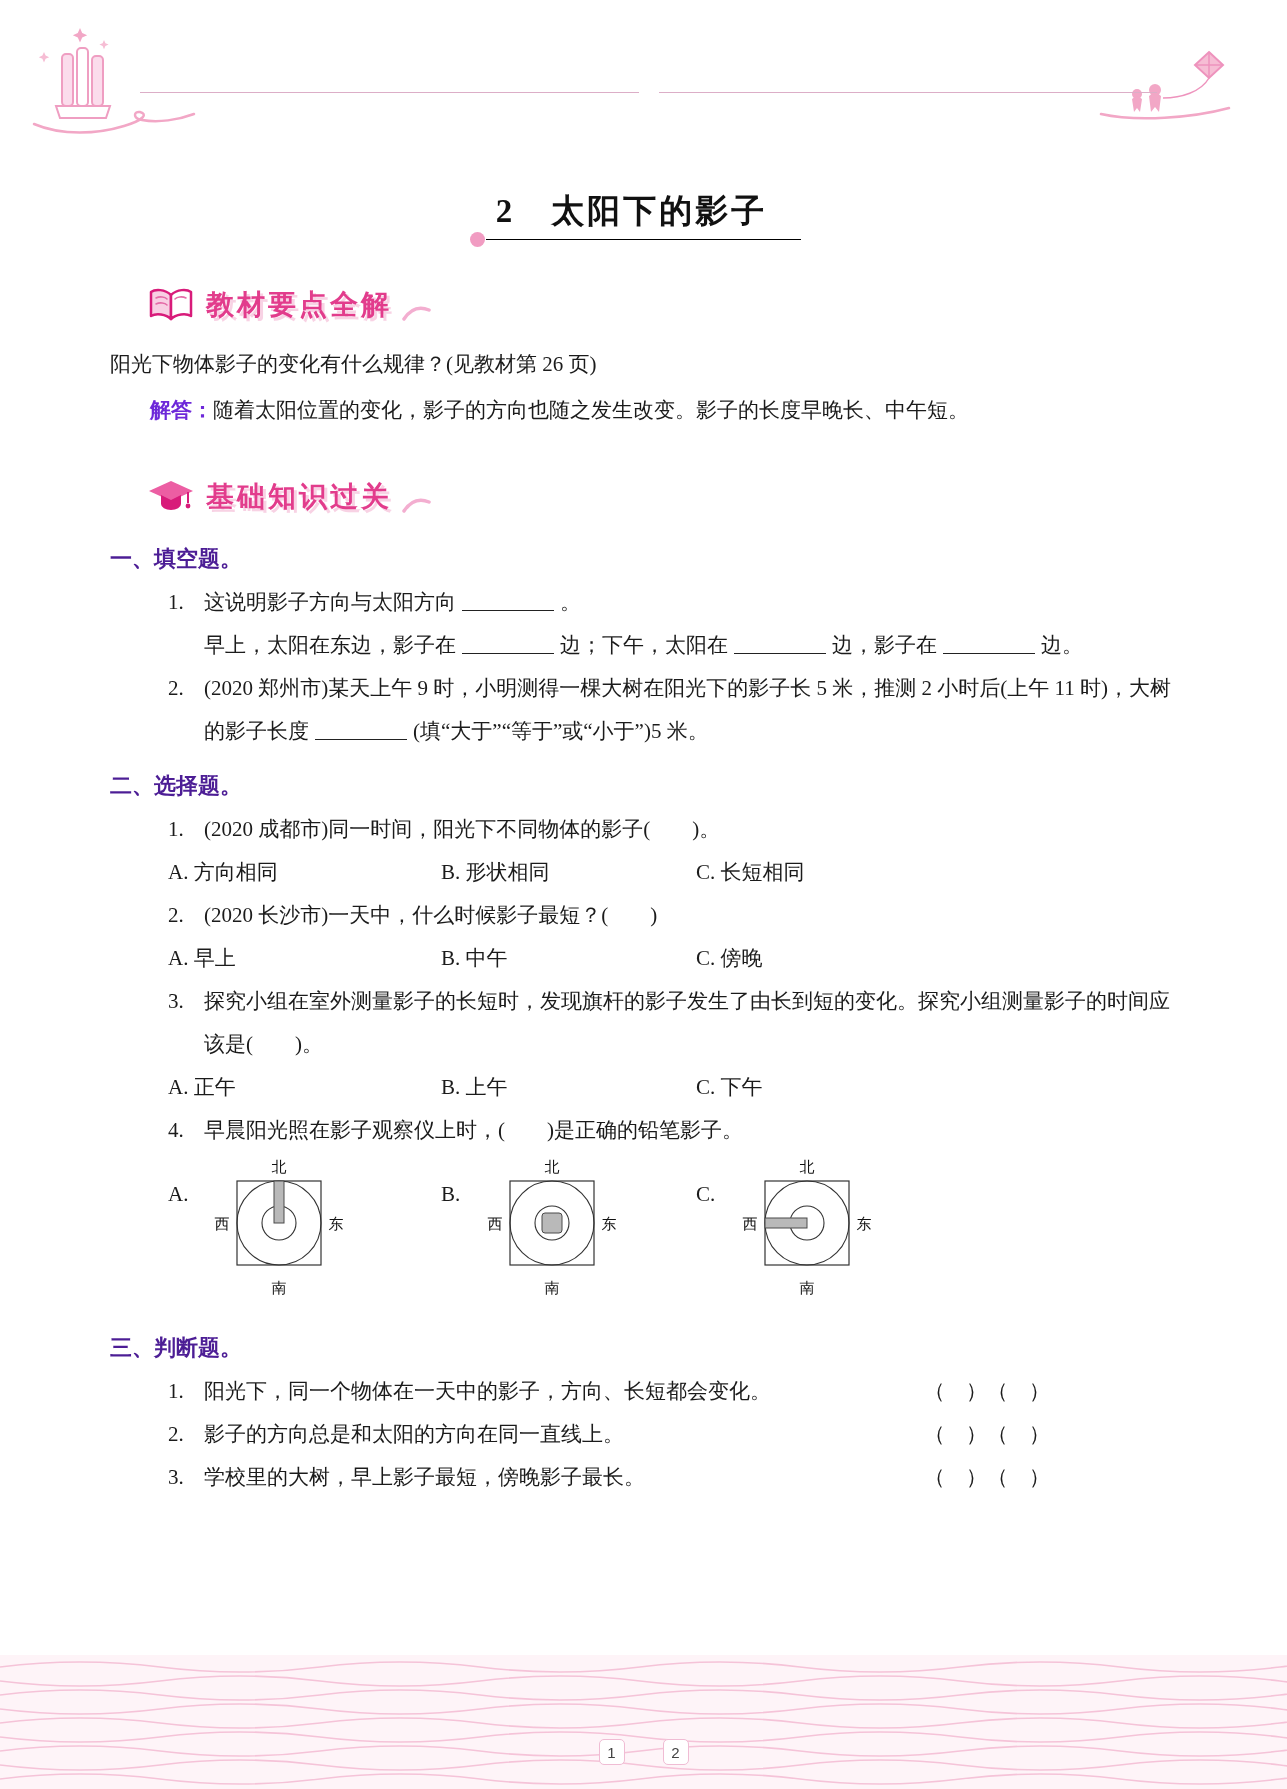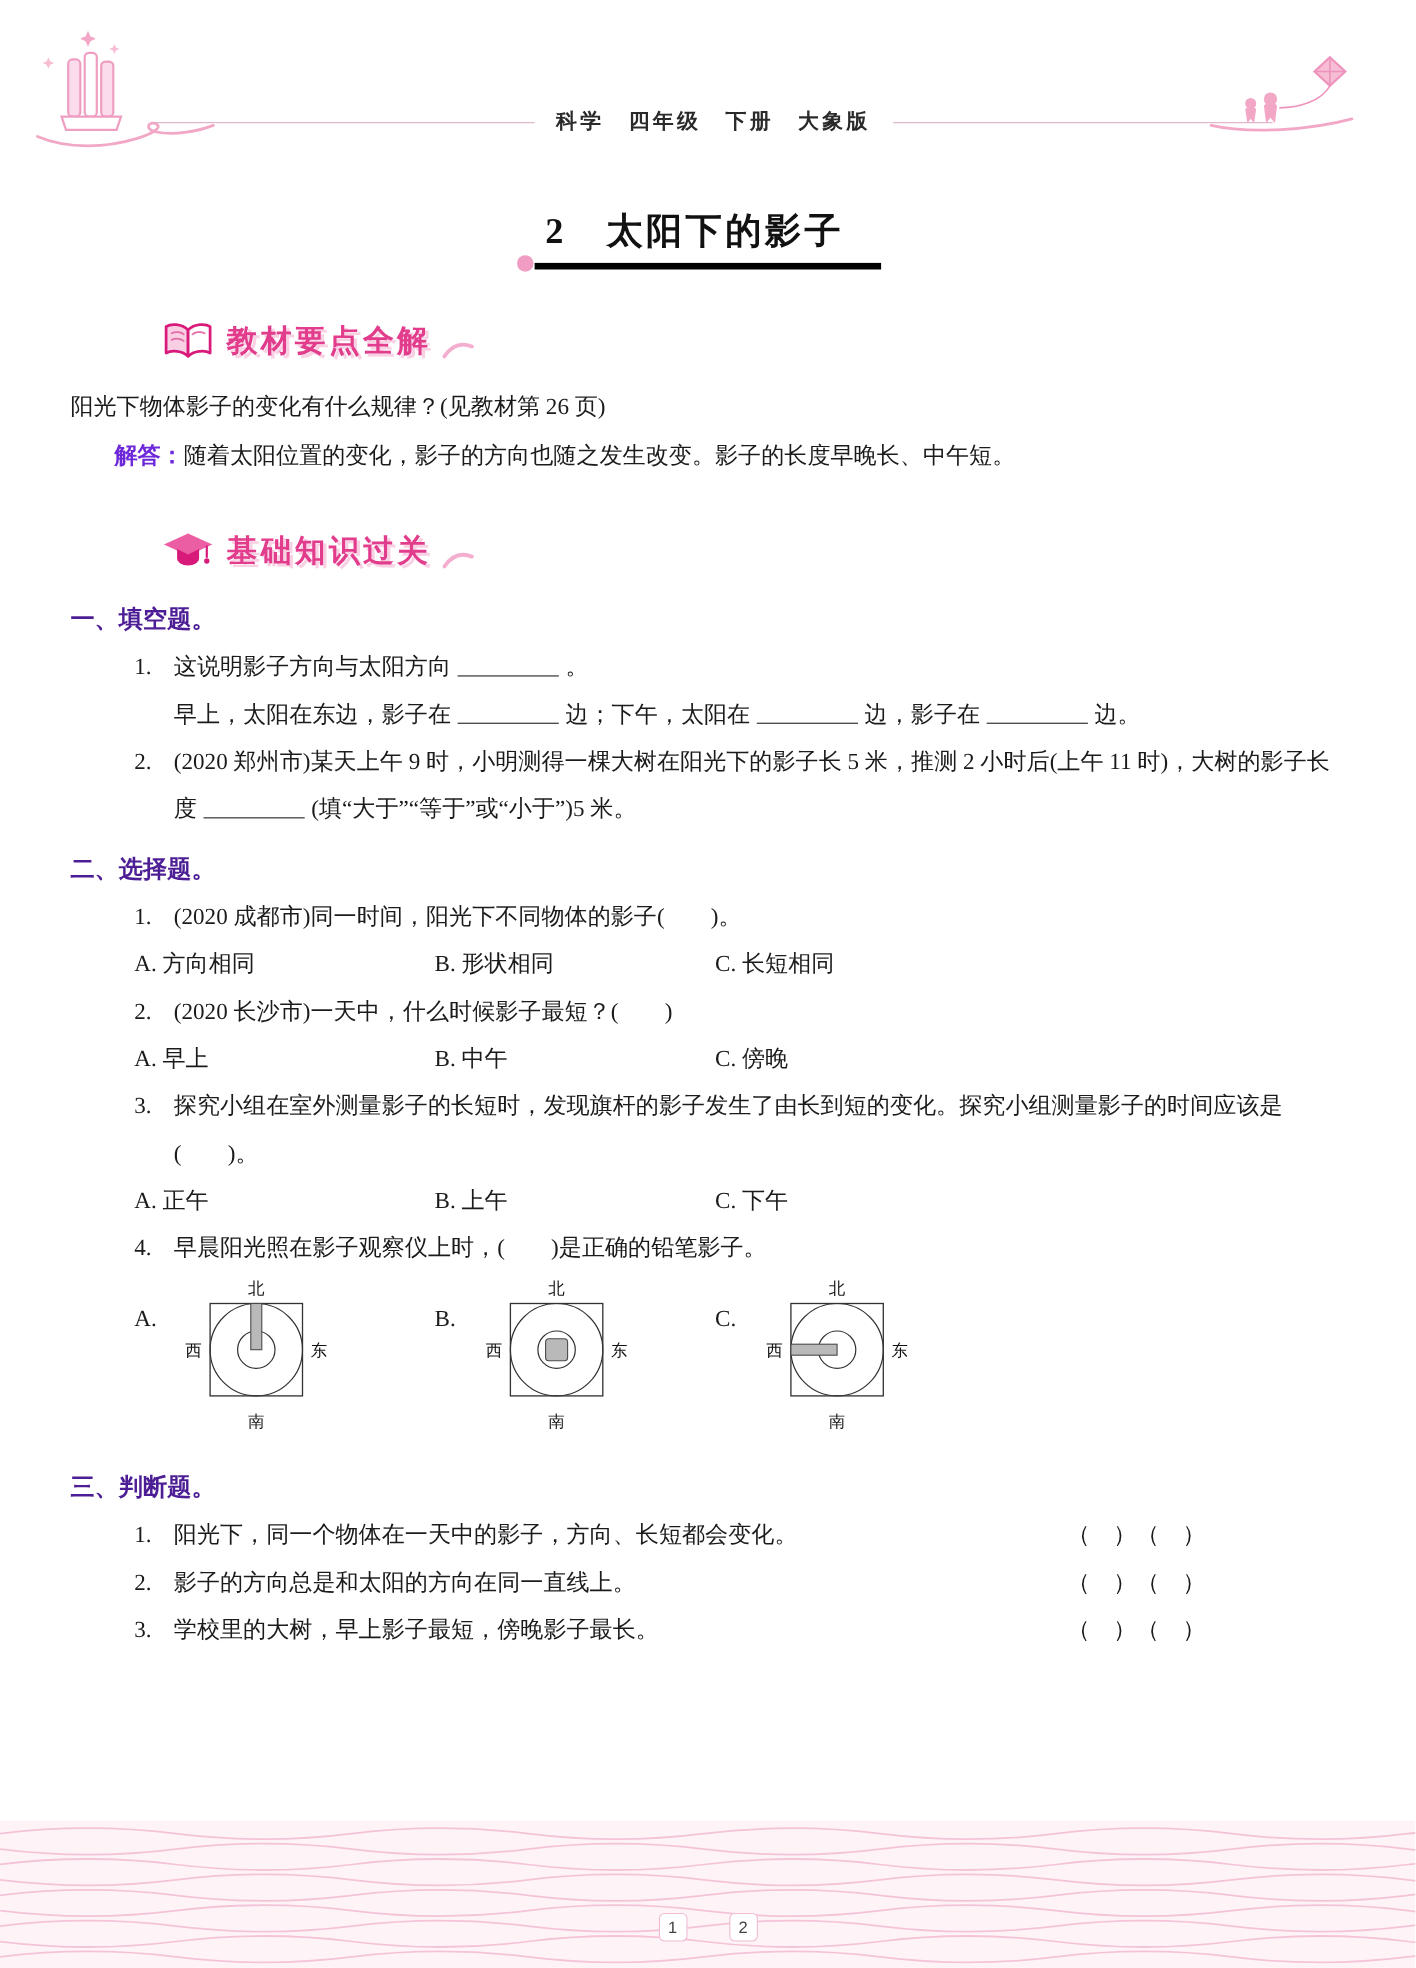--- a/index.html
+++ b/index.html
@@ -14,35 +14,35 @@
   
   .header { position:relative; height:150px; }
   .deco-left { position:absolute; left:28px; top:22px; }
   .deco-right { position:absolute; right:55px; top:48px; }
   .header-rule { position:absolute; left:140px; right:130px; top:92px; display:flex; align-items:center; gap:20px; }
   .header-rule .rule-line { flex:1; height:1px; background:#dcaec7; }
   .book-info { font-size:19px; font-weight:600; letter-spacing:3px; color:#2a2a2a;
     font-family:"Liberation Sans","DejaVu Sans",sans-serif; white-space:nowrap; }
 
   
-  .title-wrap { position:relative; width:fit-content; margin:40px auto 0; padding:0 34px 6px 10px; border-bottom:6px solid #000000; }
+  .title-wrap { position:relative; width:fit-content; margin:40px auto 0; padding:0 34px 6px 10px; border-bottom:1px solid #000000; }
   .page-title { font-size:33px; font-weight:bold; letter-spacing:3px; color:#111; line-height:1.3;
     font-family:"Liberation Serif","DejaVu Serif",serif; }
   .title-dot { position:absolute; left:-16px; bottom:-8px; width:15px; height:15px; border-radius:50%; background:#f19cc2; }
 
   
   .section-header { display:flex; align-items:center; gap:12px; margin:36px 150px 8px 148px; }
   .section-title { font-size:28px; font-weight:bold; color:#e23c8c; letter-spacing:3px;
     font-family:"Liberation Sans","DejaVu Sans",sans-serif;
     text-shadow:3px 3px 0 #f8d2e4; white-space:nowrap; }
   .section-icon { flex:0 0 auto; }
   .swoosh { flex:0 0 auto; margin-left:-2px; margin-top:14px; }
 
   
-  .content { padding:0 64px; }
+  .content { padding:0 110px; }
   .kp-question { margin-top:10px; }
   .kp-answer { margin-top:2px; text-indent:40px; }
   .answer-label { color:#6d28d9; font-weight:bold; font-family:"Liberation Sans","DejaVu Sans",sans-serif; }
 
   .sub-heading { font-size:22px; font-weight:bold; color:#4c1d95; margin-top:10px;
     font-family:"Liberation Sans","DejaVu Sans",sans-serif; }
 
   .q { display:flex; margin-left:58px; }
   .qnum { flex:0 0 36px; }
   .qbody { flex:1; }
@@ -96,21 +96,20 @@
       <path d="M112 30 C 104 44, 84 50, 66 50" fill="none" stroke="#ee93bd" stroke-width="1.5"></path>
       <circle cx="58" cy="42" r="6" fill="#f2a7c6"></circle>
       <path d="M52 48 q6 -6 12 0 l-2 16 l-4 -5 l-4 5 z" fill="#f2a7c6"></path>
       <circle cx="40" cy="46" r="5" fill="#f2a7c6"></circle>
       <path d="M35 51 q5 -5 10 0 l-2 13 l-3 -4 l-3 4 z" fill="#f2a7c6"></path>
       <path d="M4 66 C 40 74, 95 70, 132 60" fill="none" stroke="#f2a7c6" stroke-width="2.5" stroke-linecap="round"></path>
     </svg>
 
     <div class="header-rule">
       <span class="rule-line"></span>
-      <span class="book-info">科学　四年级　下册　大象版</span>
       <span class="rule-line"></span>
     </div>
   </div>
 
   <div class="title-wrap">
     <span class="title-dot"></span>
     <h1 class="page-title">2　太阳下的影子</h1>
   </div>
 
   <div class="section-header">

